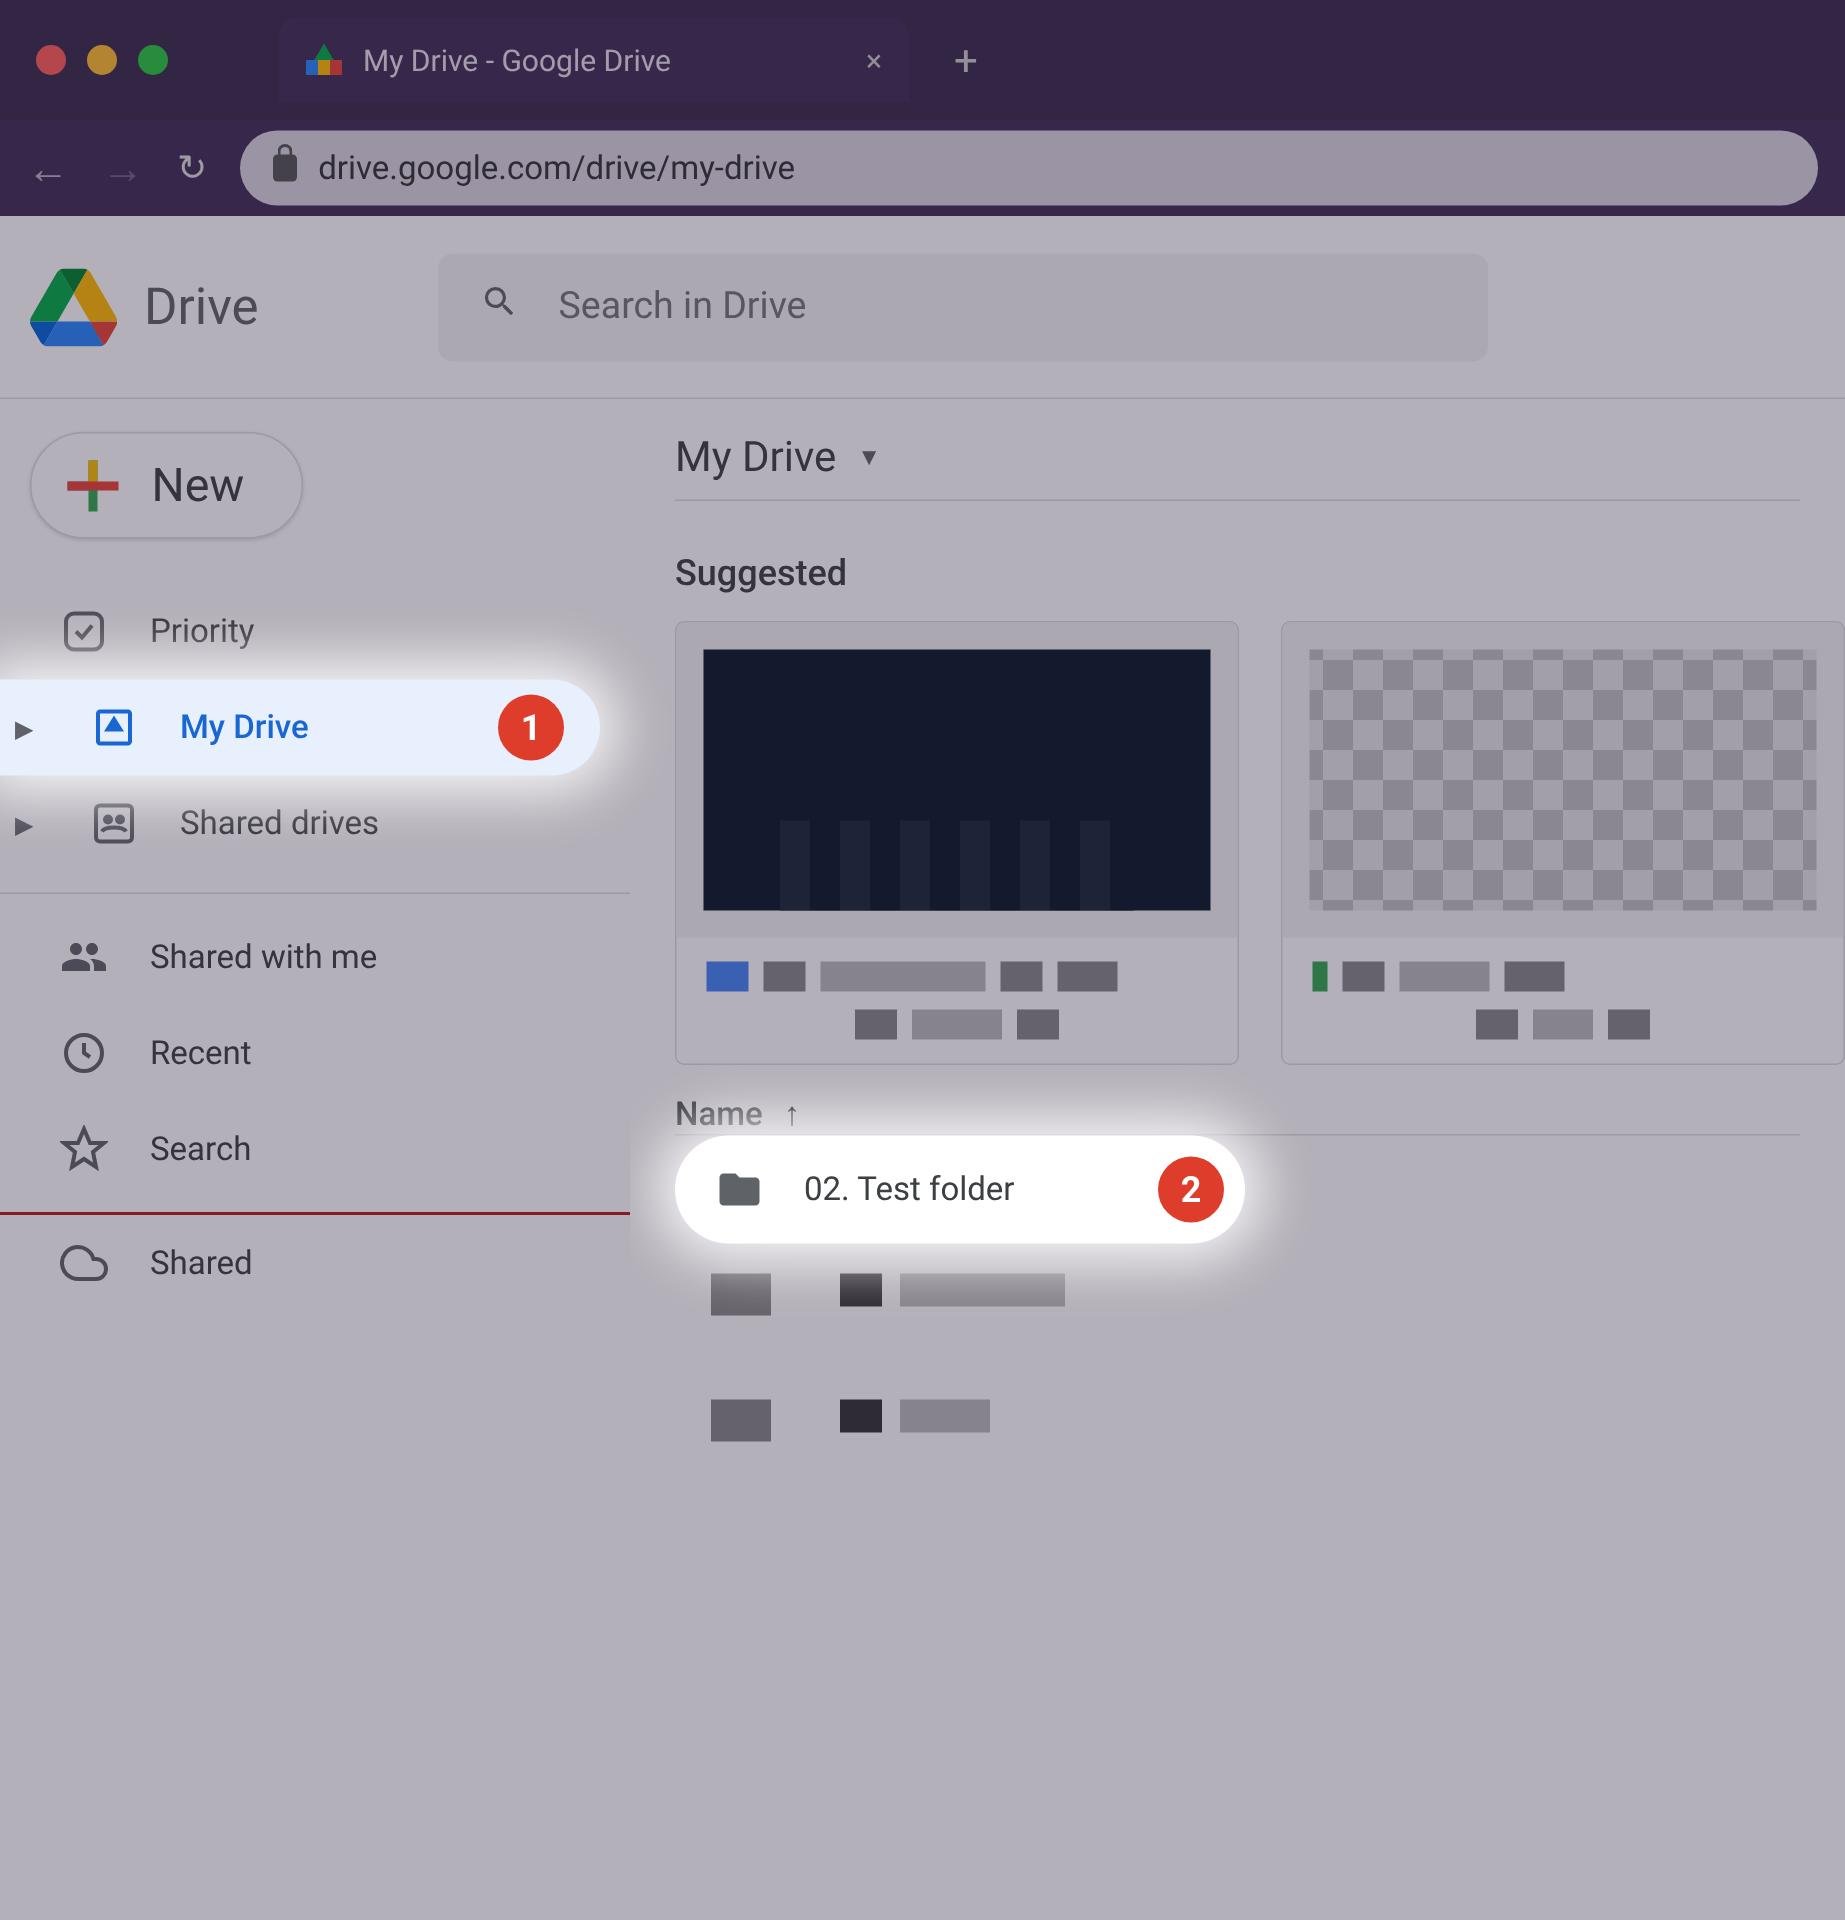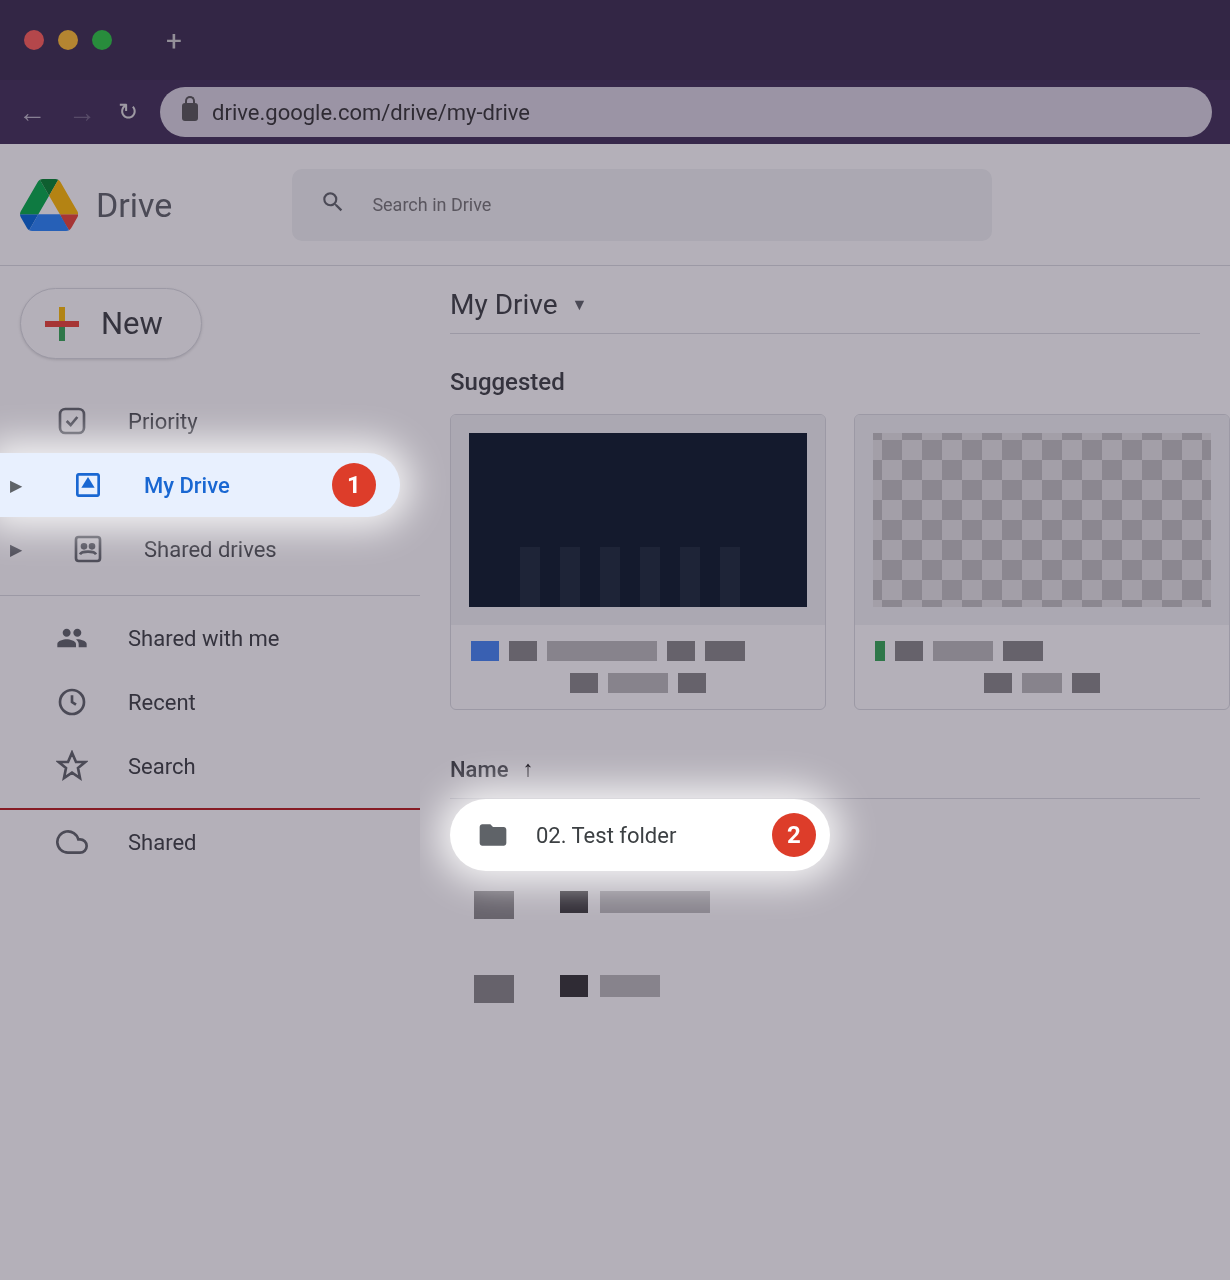--- a/index.html
+++ b/index.html
@@ -91,21 +91,21 @@
       width: 700px;
       height: 72px;
       background: #f1f3f4;
       border-radius: 10px;
       display: flex;
       align-items: center;
       padding: 0 28px;
       gap: 26px;
     }
     .search-icon { color: #5f6368; font-size: 26px; }
-    .search-input { border: none; background: none; font-size: 18px; color: #b91c1c; outline: none; flex: 1; }
+    .search-input { border: none; background: none; font-size: 25px; color: #b91c1c; outline: none; flex: 1; }
     
     .drive-body { display: flex; flex: 1; }
     
     .sidebar { width: 420px; border-right: none; padding-top: 22px; }
     .new-btn {
       margin-left: 20px;
       display: inline-flex;
       align-items: center;
       gap: 22px;
       padding: 16px 38px 16px 24px;
@@ -123,22 +123,22 @@
     .plus-multi::before, .plus-multi::after {
       content: ""; position: absolute; background: #34a853;
     }
     .plus-multi::before { left: 14px; top: 0; width: 6px; height: 34px; }
     .plus-multi::after { left: 0; top: 14px; width: 34px; height: 6px; background: #ea4335; }
     .plus-multi .h2 { position: absolute; left: 0; top: 14px; width: 17px; height: 6px; background: #4285f4; }
     .plus-multi .v2 { position: absolute; left: 14px; top: 0; width: 6px; height: 17px; background: #fbbc04; }
     
     .nav-list { margin-top: 30px; }
     .nav-item {
-      display: flex; align-items: center; gap: 40px;
-      padding: 16px 0 16px 56px; font-size: 22px; color: #3c4043;
+      display: flex; align-items: center; gap: 28px;
+      padding: 16px 0 16px 40px; font-size: 22px; color: #3c4043;
       cursor: pointer;
       position: relative;
     }
     .nav-item.expandable { padding-left: 10px; }
     .nav-item .expand { width: 26px; font-size: 16px; color: #5f6368; margin-right: -4px; }
     .nav-item.active {
       background: #e8f0fe; color: #1967d2; border-radius: 0 40px 40px 0;
       margin-right: 20px; font-weight: 500;
       position: relative; z-index: 10;
       box-shadow: 0 0 36px 12px rgba(255,255,255,0.85);
@@ -169,22 +169,22 @@
     .thumb-inner .pix { width: 70%; height: 60px; background: repeating-linear-gradient(90deg,#1a2938 0 20px,#0a1929 20px 40px); }
     .thumb-inner2 { width: 100%; height: 100%; background: repeating-conic-gradient(#e5e5e5 0 25%, #c0c0c0 0 50%) 50% / 40px 40px; }
     .sugg-meta { padding: 16px 20px; display: flex; flex-direction: column; gap: 12px; }
     .sugg-line { display: flex; gap: 10px; align-items: center; }
     .px { height: 20px; background: #888; }
     .px.w1 { width: 28px; } .px.w2 { width: 60px; } .px.w3 { width: 110px; } .px.w4 { width: 40px; }
     .px.blue { background: #4285f4; } .px.green { background: #34a853; width: 10px; }
     .px.lt { background: #bbb; }
     
     .file-list-header {
-      display: flex; align-items: center; gap: 14px; margin-top: 46px;
-      padding-bottom: 16px; border-bottom: 1px solid #dadce0; width: calc(100% - 30px);
+      display: flex; align-items: center; gap: 14px; margin-top: 20px;
+      padding-bottom: 0; border-bottom: 1px solid #dadce0; width: calc(100% - 30px);
     }
     .file-list-header .col { font-size: 22px; color: #3c4043; font-weight: 500; }
     .sort-arrow { font-size: 22px; }
     
     .file-row {
       display: flex; align-items: center; gap: 24px; padding: 20px 24px;
       font-size: 22px; color: #3c4043;
       position: relative;
     }
     .file-row.highlighted {
@@ -197,20 +197,25 @@
     .blur-row { display:flex; gap: 12px; margin-top: 20px; padding-left: 24px; }
   </style>
 </head>
 <body>
 
 <div class="browser-chrome">
   <div class="traffic-lights">
     <span class="tl tl-red"></span>
     <span class="tl tl-yellow"></span>
     <span class="tl tl-green"></span>
+  </div>
+  <div class="tab">
+    <span class="drive-favicon"></span>
+    <span>My Drive - Google Drive</span>
+    <span class="tab-close">×</span>
   </div>
   <span class="new-tab-btn">+</span>
 </div>
 
 <div class="toolbar">
   <span class="nav-arrow">←</span>
   <span class="nav-arrow disabled">→</span>
   <span class="reload-icon">↻</span>
   <div class="url-bar">
     <span class="lock-icon"></span>

